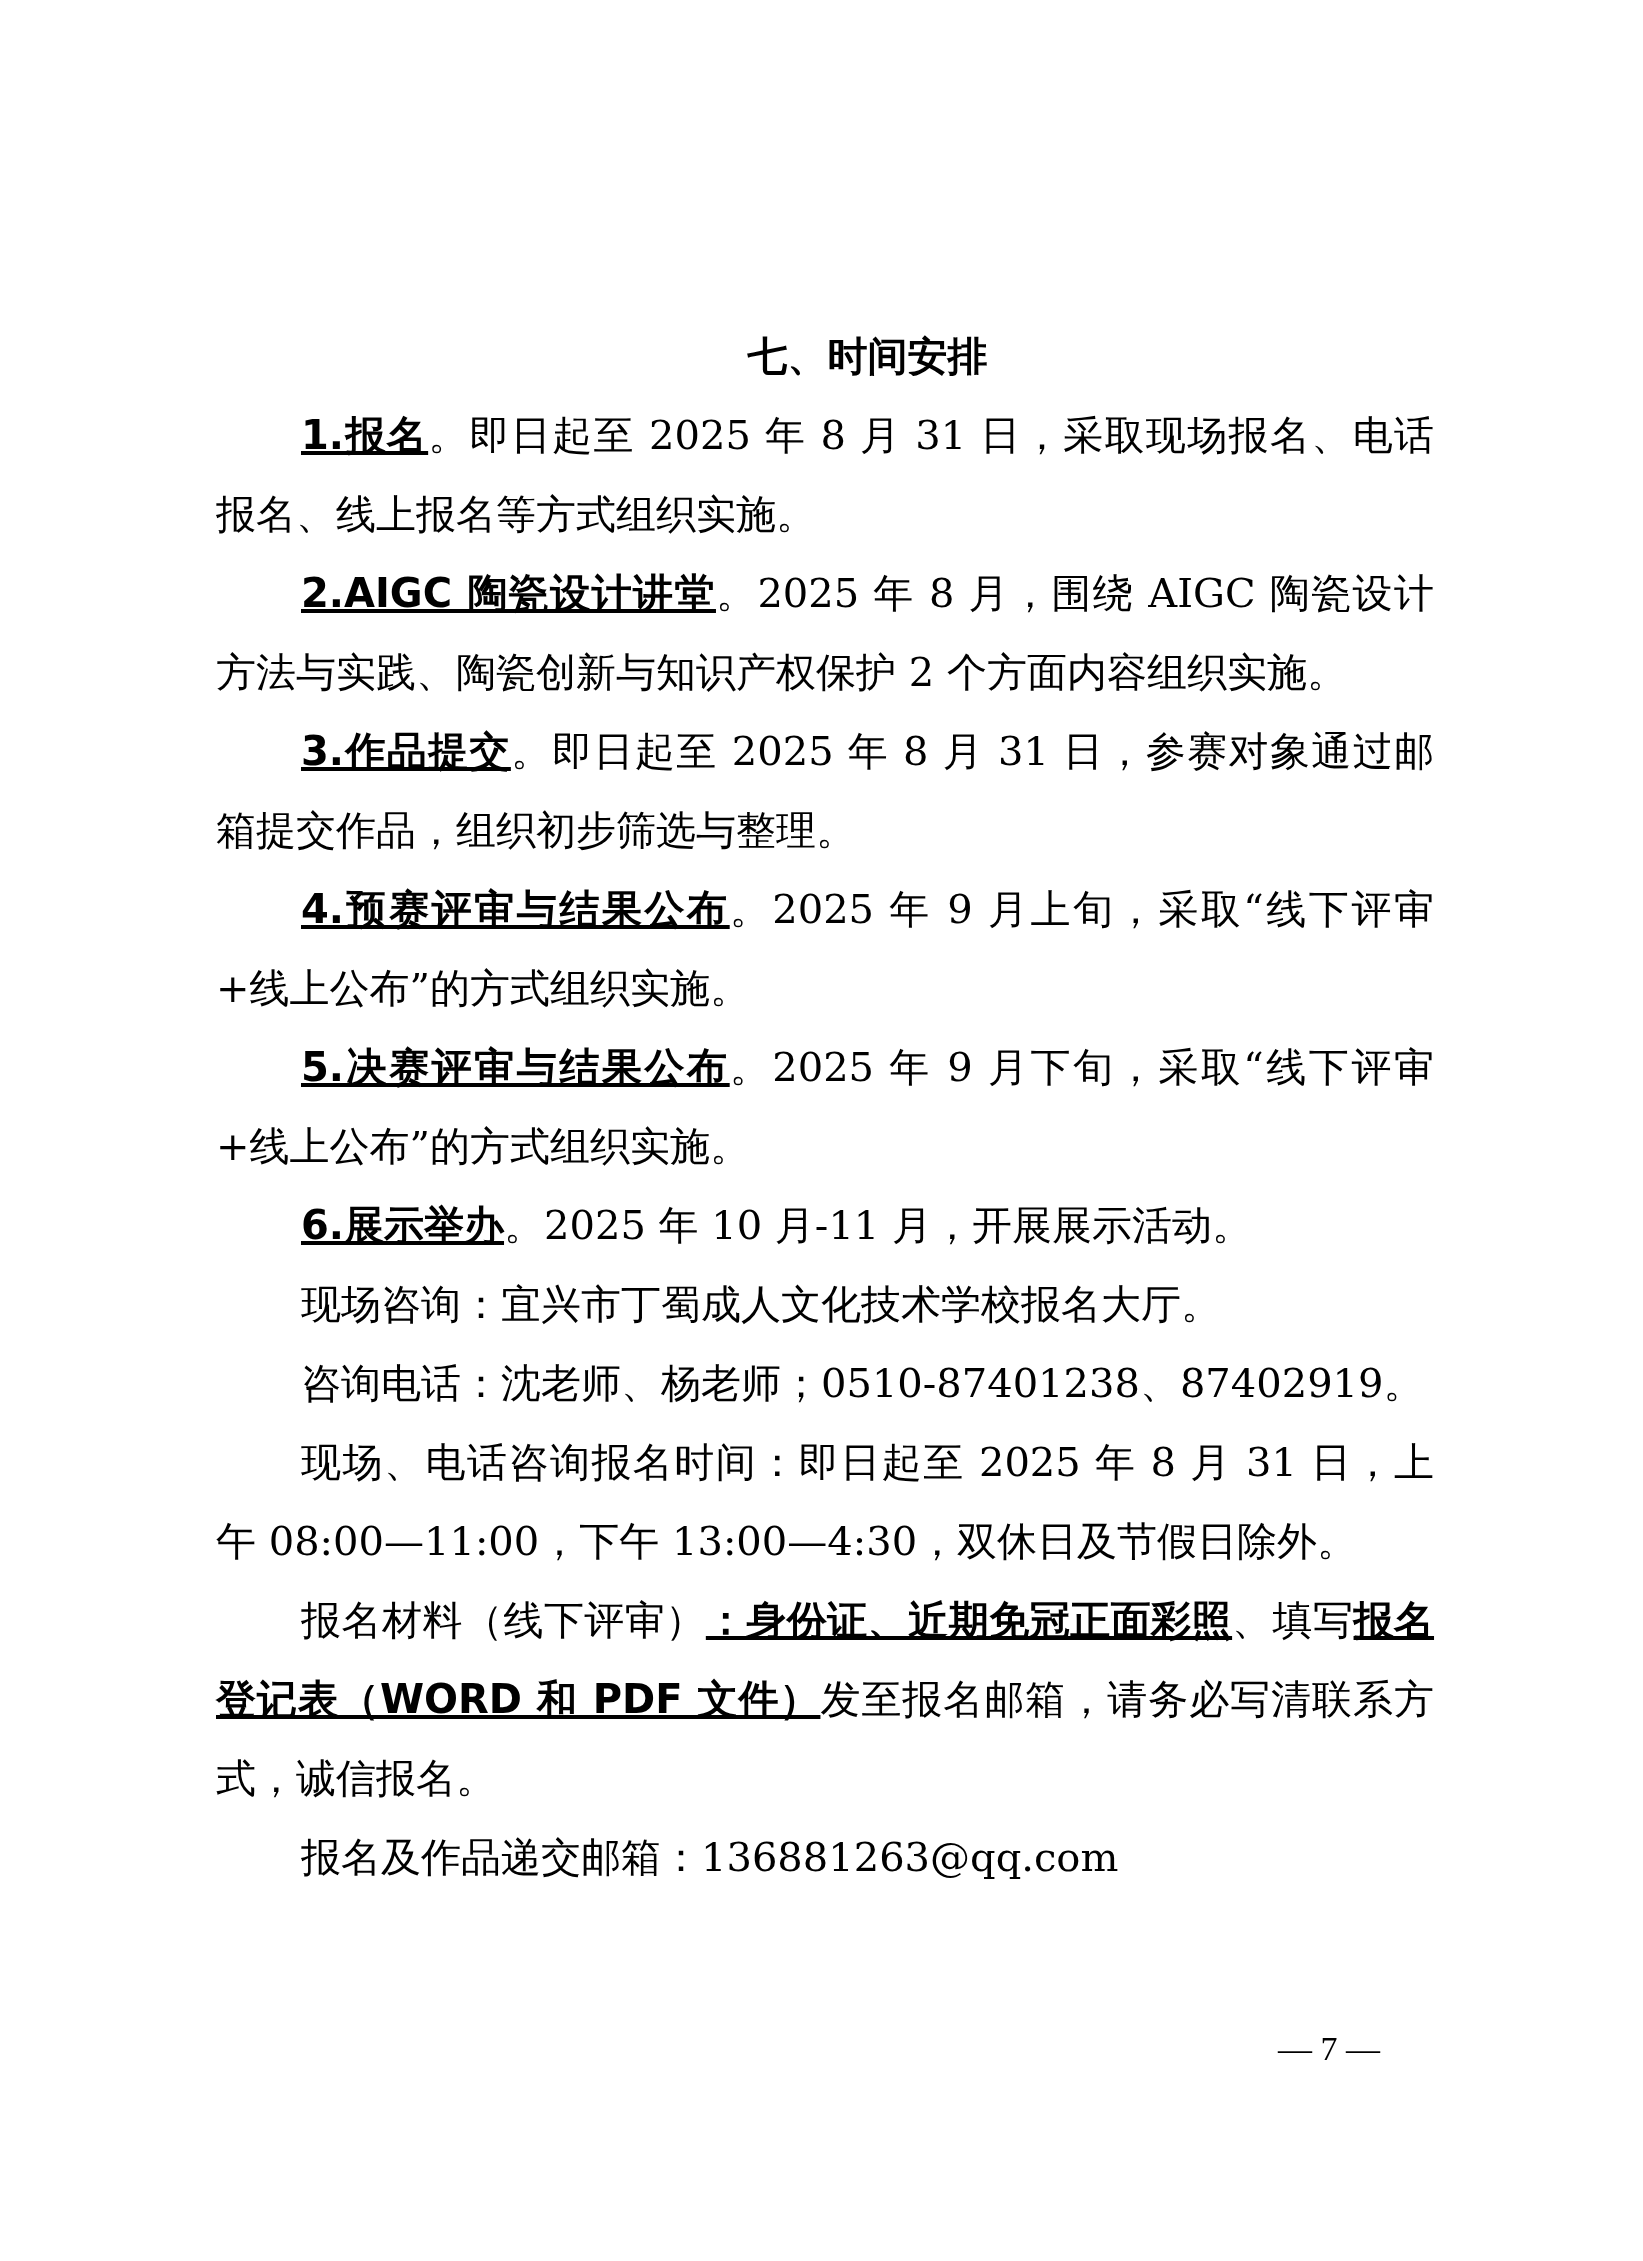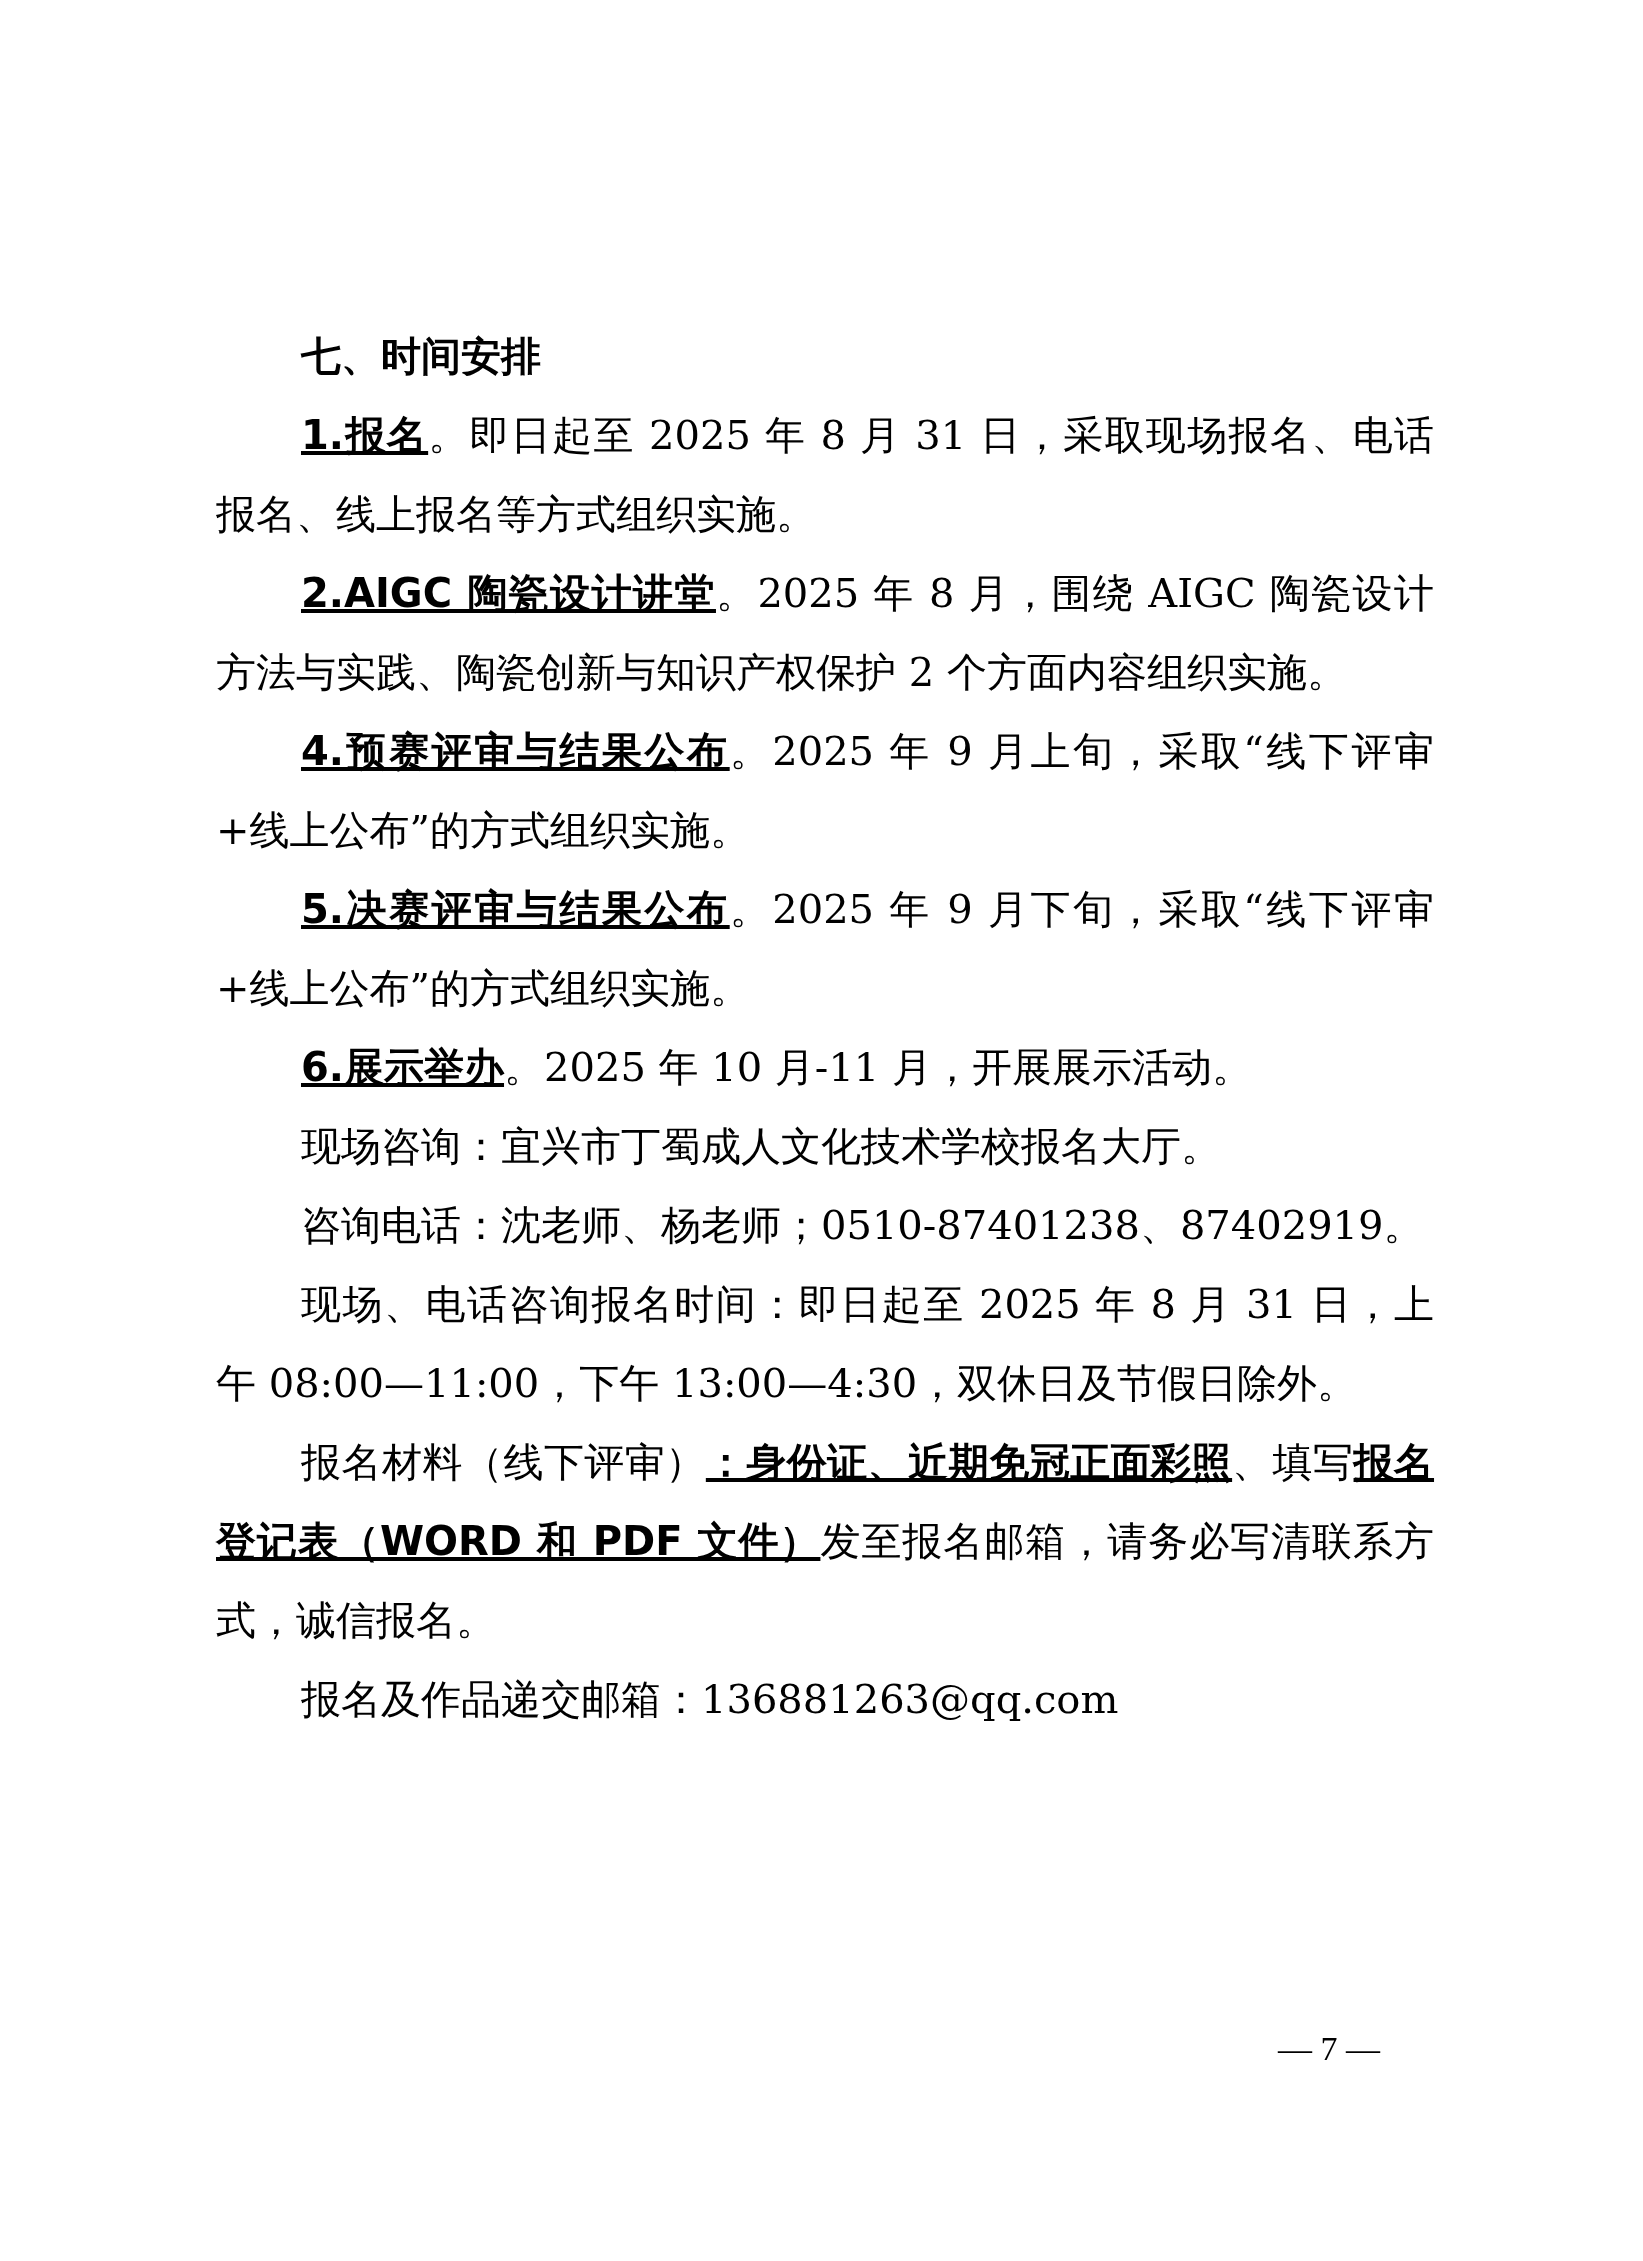--- a/index.html
+++ b/index.html
@@ -25,20 +25,21 @@
       text-indent: 85px;
       text-align: justify;
       text-align-last: left;
       word-break: break-all;
     }
     .heading {
       font-family: Liberation Sans, sans-serif;
       font-weight: bold;
       margin: 0;
       text-indent: 85px;
+      text-align: center;
     }
     .b {
       font-family: "DejaVu Sans", "Liberation Sans", sans-serif;
       font-weight: bold;
       text-decoration: underline;
     }
     .page-number {
       position: absolute;
       left: 1278px;
       top: 2030px;
@@ -51,20 +52,21 @@
 <body>
 
 <div class="page-body">
 
   <p class="heading">七、时间安排</p>
 
   <p class="para"><span class="b">1.报名</span><span>。即日起至 2025 年 8 月 31 日，采取现场报名、电话报名、线上报名等方式组织实施。</span></p>
 
   <p class="para"><span class="b">2.AIGC 陶瓷设计讲堂</span><span>。2025 年 8 月，围绕 AIGC 陶瓷设计方法与实践、陶瓷创新与知识产权保护 2 个方面内容组织实施。</span></p>
 
+  <p class="para"><span class="b">3.作品提交</span><span>。即日起至 2025 年 8 月 31 日，参赛对象通过邮箱提交作品，组织初步筛选与整理。</span></p>
 
   <p class="para"><span class="b">4.预赛评审与结果公布</span><span>。2025 年 9 月上旬，采取“线下评审+线上公布”的方式组织实施。</span></p>
 
   <p class="para"><span class="b">5.决赛评审与结果公布</span><span>。2025 年 9 月下旬，采取“线下评审+线上公布”的方式组织实施。</span></p>
 
   <p class="para"><span class="b">6.展示举办</span><span>。2025 年 10 月-11 月，开展展示活动。</span></p>
 
   <p class="para">现场咨询：宜兴市丁蜀成人文化技术学校报名大厅。</p>
 
   <p class="para">咨询电话：沈老师、杨老师；0510-87401238、87402919。</p>

